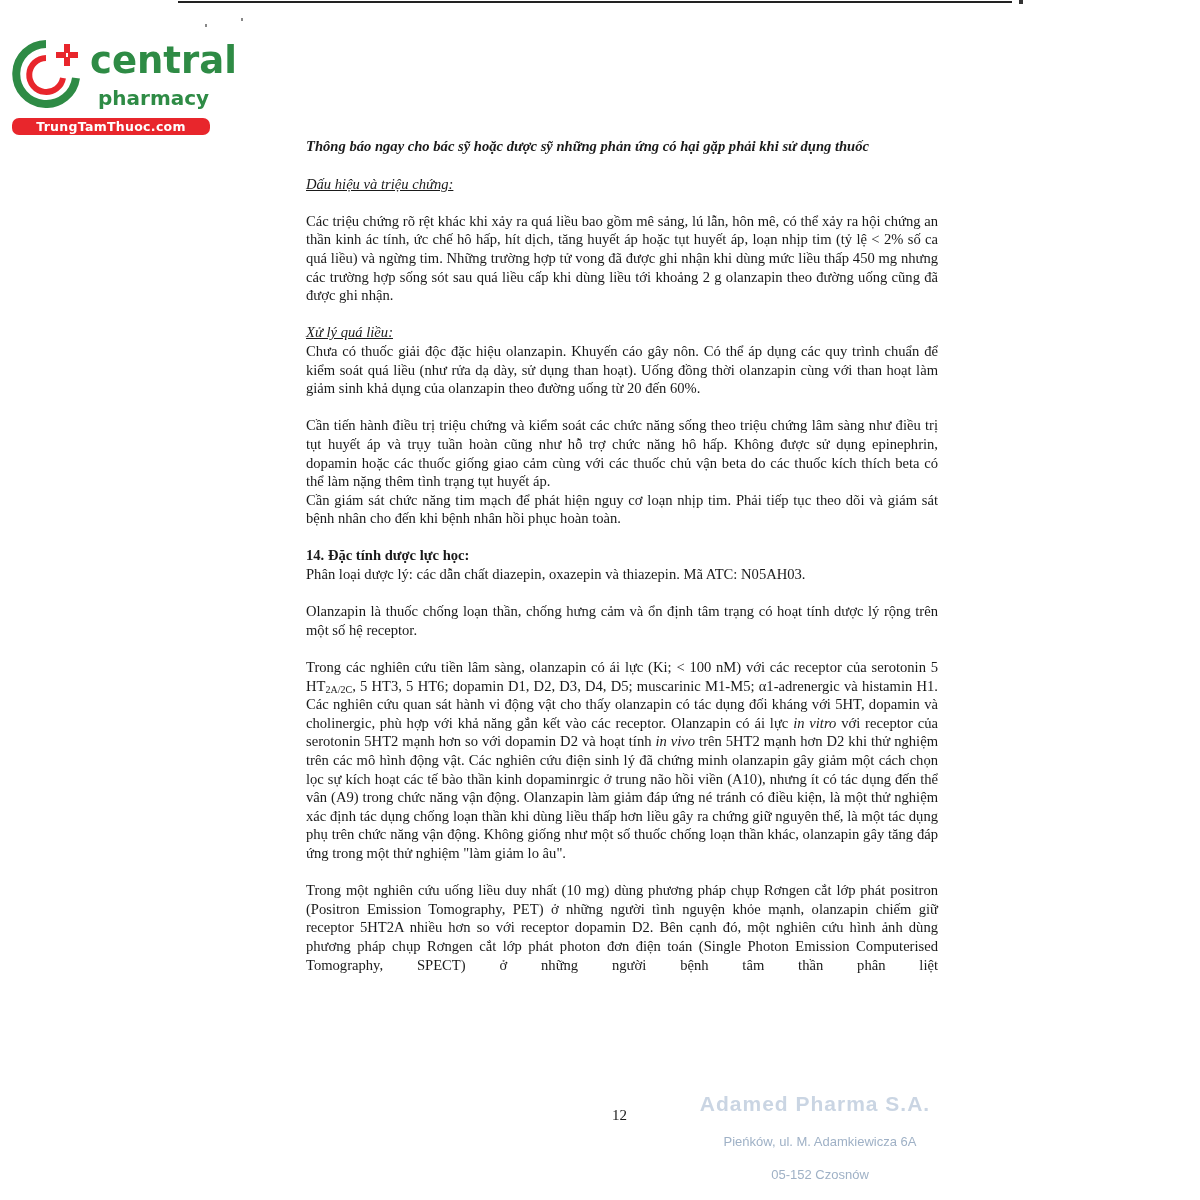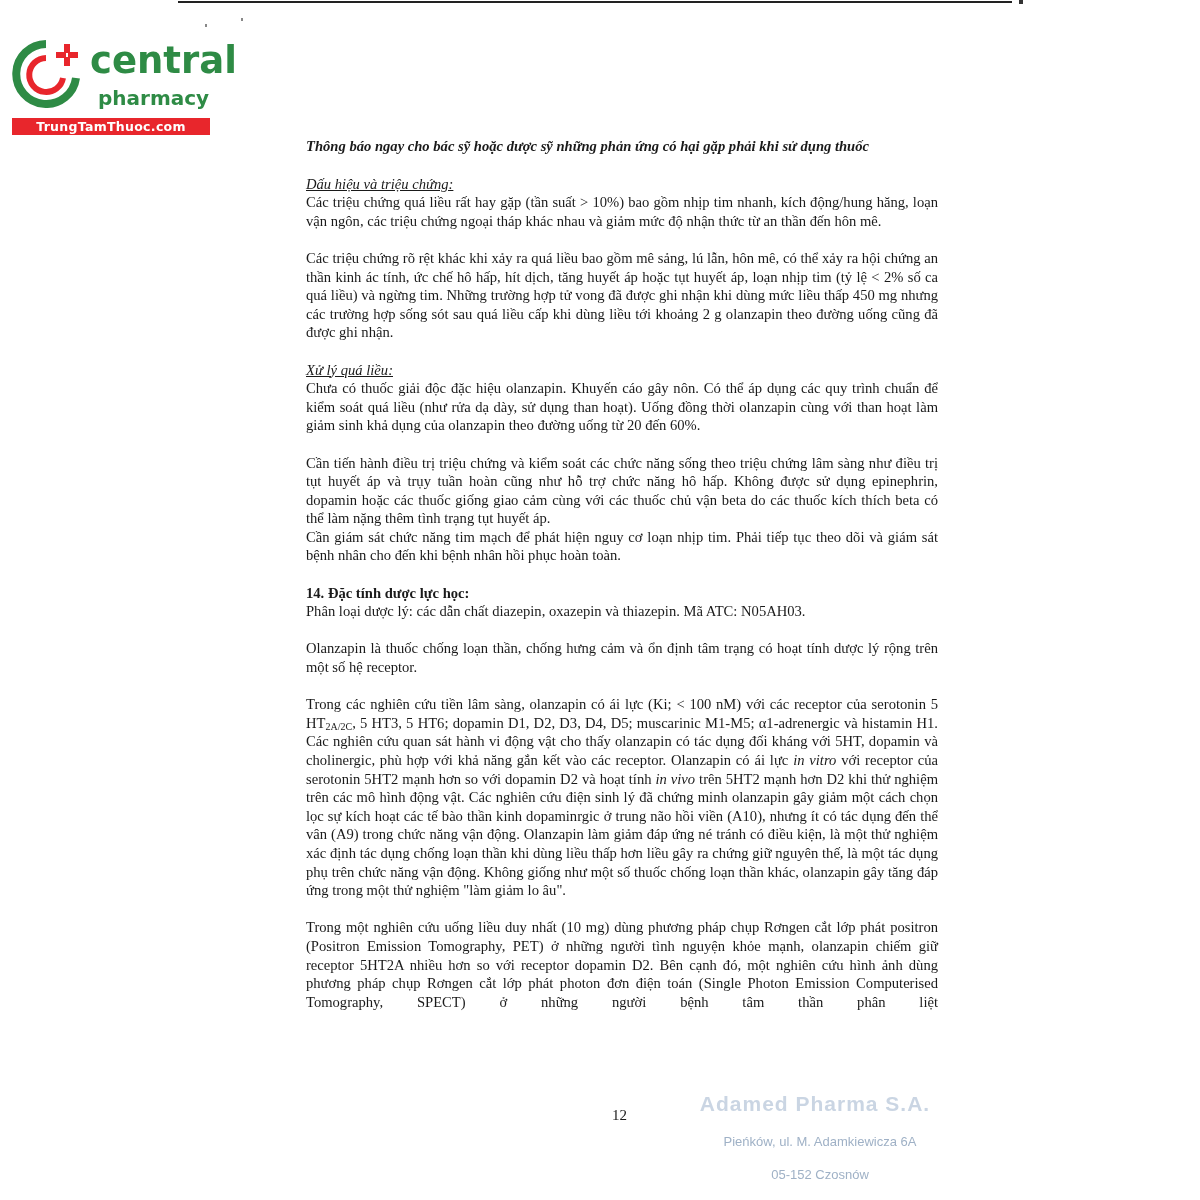--- a/index.html
+++ b/index.html
@@ -74,21 +74,21 @@
       color: #2e8b45;
       line-height: 1;
     }
     .logo-badge {
       position: absolute;
       left: 4px;
       top: 80px;
       width: 198px;
       height: 17px;
       background: #e8262c;
-      border-radius: 0;
+      border-radius: 7px;
       color: #fff;
       font-family: "DejaVu Sans", "Liberation Sans", sans-serif;
       font-size: 12.5px;
       font-weight: bold;
       text-align: center;
       line-height: 17px;
       letter-spacing: 0.3px;
     }
 
     
@@ -185,21 +185,20 @@
   </svg>
   <div class="logo-word">central</div>
   <div class="logo-sub">pharmacy</div>
   <div class="logo-badge">TrungTamThuoc.com</div>
 </div>
 
 <div class="doc">
   <p class="notice">Thông báo ngay cho bác sỹ hoặc dược sỹ những phản ứng có hại gặp phải khi sử dụng thuốc</p>
 
   <p><span class="subheading">Dấu hiệu và triệu chứng:</span></p>
-  <p>Các triệu chứng quá liều rất hay gặp (tần suất &gt; 10%) bao gồm nhịp tim nhanh, kích động/hung hăng, loạn vận ngôn, các triệu chứng ngoại tháp khác nhau và giảm mức độ nhận thức từ an thần đến hôn mê.</p>
   <div class="gap"></div>
   <p>Các triệu chứng rõ rệt khác khi xảy ra quá liều bao gồm mê sảng, lú lẫn, hôn mê, có thể xảy ra hội chứng an thần kinh ác tính, ức chế hô hấp, hít dịch, tăng huyết áp hoặc tụt huyết áp, loạn nhịp tim (tỷ lệ &lt; 2% số ca quá liều) và ngừng tim. Những trường hợp tử vong đã được ghi nhận khi dùng mức liều thấp 450 mg nhưng các trường hợp sống sót sau quá liều cấp khi dùng liều tới khoảng 2 g olanzapin theo đường uống cũng đã được ghi nhận.</p>
   <div class="gap"></div>
   <p><span class="subheading">Xử lý quá liều:</span></p>
   <p>Chưa có thuốc giải độc đặc hiệu olanzapin. Khuyến cáo gây nôn. Có thể áp dụng các quy trình chuẩn để kiểm soát quá liều (như rửa dạ dày, sử dụng than hoạt). Uống đồng thời olanzapin cùng với than hoạt làm giảm sinh khả dụng của olanzapin theo đường uống từ 20 đến 60%.</p>
   <div class="gap"></div>
   <p>Cần tiến hành điều trị triệu chứng và kiểm soát các chức năng sống theo triệu chứng lâm sàng như điều trị tụt huyết áp và trụy tuần hoàn cũng như hỗ trợ chức năng hô hấp. Không được sử dụng epinephrin, dopamin hoặc các thuốc giống giao cảm cùng với các thuốc chủ vận beta do các thuốc kích thích beta có thể làm nặng thêm tình trạng tụt huyết áp.</p>
   <p>Cần giám sát chức năng tim mạch để phát hiện nguy cơ loạn nhịp tim. Phải tiếp tục theo dõi và giám sát bệnh nhân cho đến khi bệnh nhân hồi phục hoàn toàn.</p>
   <div class="gap"></div>
 

